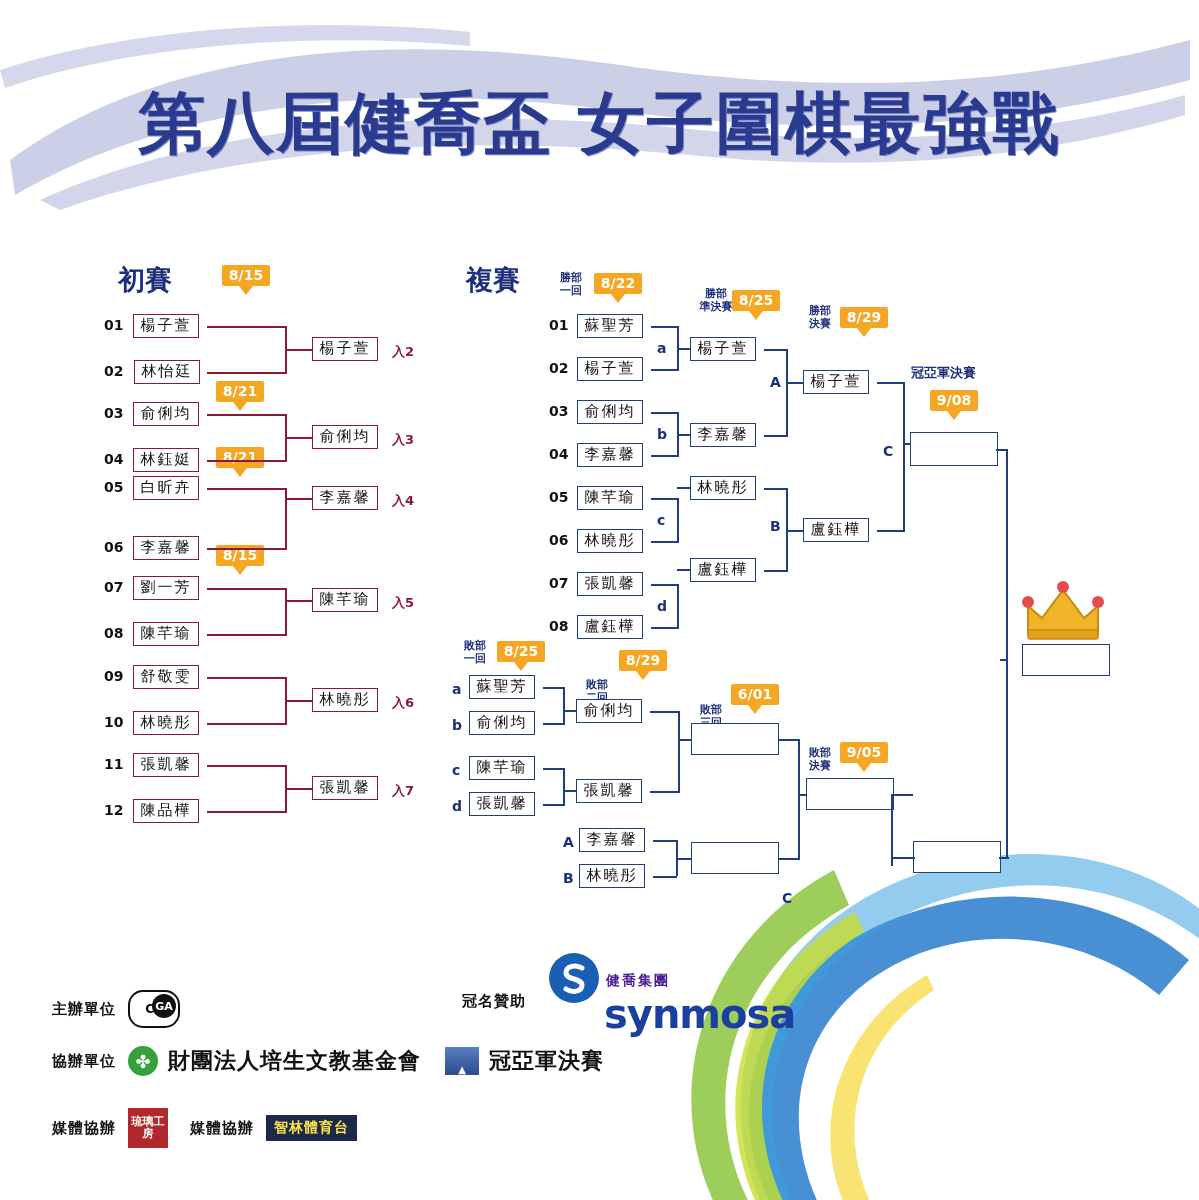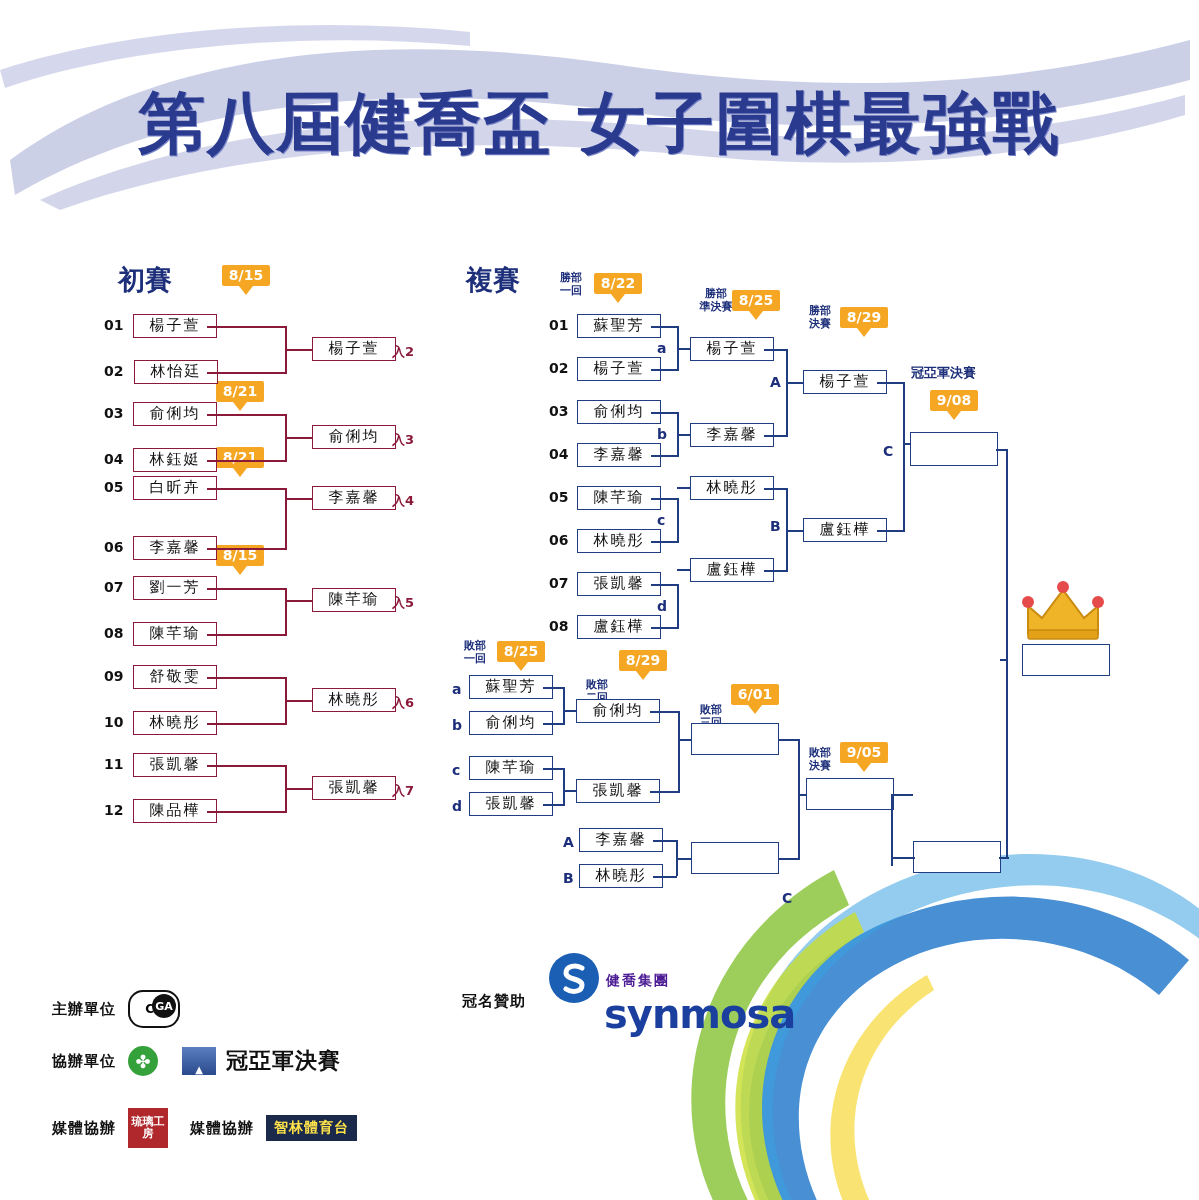--- a/index.html
+++ b/index.html
@@ -58,21 +58,21 @@
   }
   .datetag:after{
     content:""; position:absolute; left:50%; margin-left:-7px; top:21px;
     border-left:7px solid transparent;
     border-right:7px solid transparent;
     border-top:9px solid #f5a623;
   }
   
   .nbox{
     position:absolute;
-    height:24px; width:84px;
+    height:24px; width:66px;
     border:1.6px solid #8b1a3a;
     background:#ffffff;
     font-size:15px; line-height:21px; text-align:center;
     color:#111; letter-spacing:2px;
     font-family:"DejaVu Serif","Liberation Serif",serif;
   }
   .nbox.blue{ border-color:#1f3d80; }
   .nbox.empty{ background:#fff; }
   .seed{
     position:absolute; font-size:14px; font-weight:bold; color:#111;
@@ -395,20 +395,21 @@
 <svg style="position:absolute;left:548px;top:952px;width:52px;height:52px;" viewBox="0 0 52 52">
   <circle cx="26" cy="26" r="25" fill="#1a5fb4"></circle>
   <path d="M34,16 C28,12 18,14 18,21 C18,28 34,26 34,33 C34,40 24,41 18,37" stroke="#fff" stroke-width="5" fill="none" stroke-linecap="round"></path>
 </svg>
 <div style="position:absolute;left:606px;top:972px;" class="syn-top">健喬集團</div>
 <div style="position:absolute;left:604px;top:991px;" class="syn">synmosa</div>
 
 <div class="ft-row" style="left:52px; top:1046px;">
   <span class="ft-lbl">協辦單位</span>
   <span class="clover" style="margin-left:12px;">✤</span>
+  <span class="ft-org2" style="margin-left:10px;">財團法人培生文教基金會</span>
   <span class="mtn" style="margin-left:24px;">▲</span>
   <span class="ft-org2" style="margin-left:10px;">冠亞軍決賽</span>
 </div>
 
 <div class="ft-row" style="left:52px; top:1108px;">
   <span class="ft-lbl">媒體協辦</span>
   <span class="liuli" style="margin-left:12px;">
       <span>琉璃工房</span>
     </span>
   <span class="ft-lbl" style="margin-left:22px;">媒體協辦</span>

